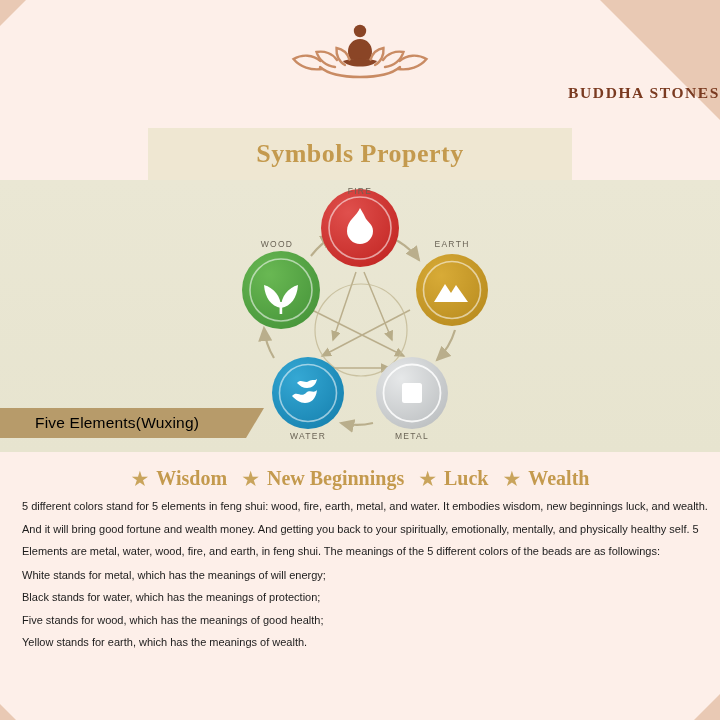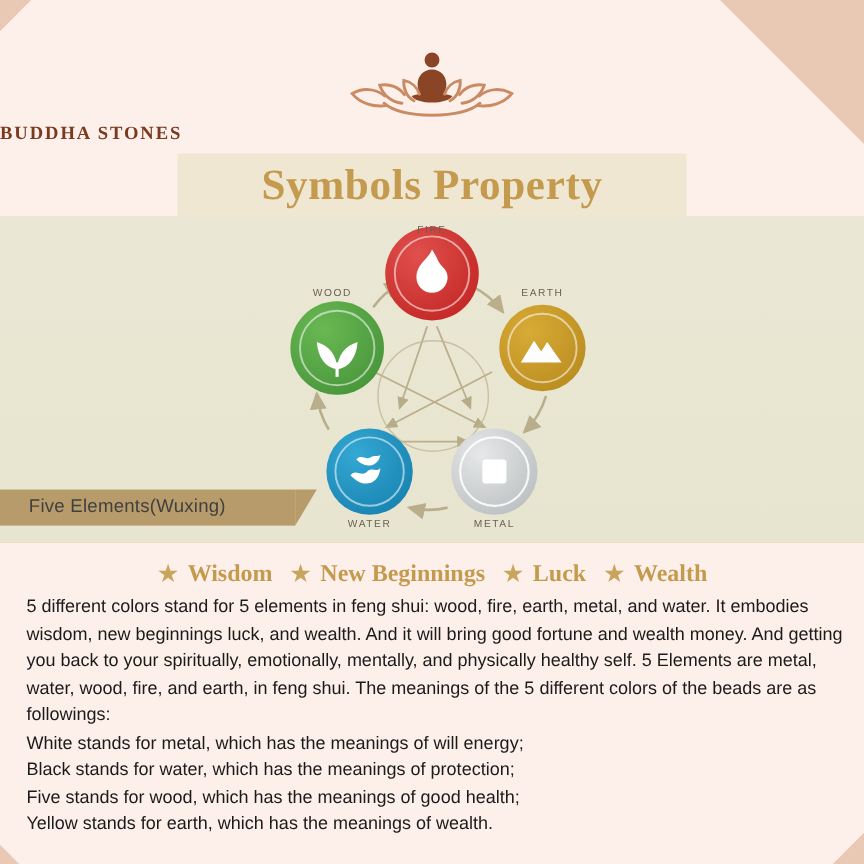--- a/index.html
+++ b/index.html
@@ -50,22 +50,21 @@
     border-bottom: 16px solid #e9c9b4;
     border-right: 16px solid transparent;
   }
 
   
   .header {
     position: absolute;
     top: 0; left: 0;
     width: 720px;
     height: 128px;
-    text-align: left;
-    margin-top: 19px;
+    text-align: right;
   }
   .logo-mark {
     margin-top: 18px;
     height: 62px;
     display: flex;
     align-items: center;
     justify-content: center;
   }
   .brand {
     margin-top: 4px;
@@ -83,21 +82,21 @@
     width: 424px;
     height: 52px;
     background: #efe7d2;
     display: flex;
     align-items: center;
     justify-content: center;
   }
   .title-text {
     font-family: "Liberation Serif", serif;
     font-weight: bold;
-    font-size: 36px;
+    font-size: 26px;
     color: #c49a4e;
     letter-spacing: 0.5px;
   }
 
   
   .diagram-panel {
     position: absolute;
     top: 180px; left: 0;
     width: 720px;
     height: 272px;
@@ -117,23 +116,23 @@
   .ribbon {
     position: absolute;
     top: 408px; left: 0;
     width: 246px;
     height: 30px;
     background: #b79b6a;
     display: flex;
     align-items: center;
   }
   .ribbon-label {
-    color: #404040;
+    color: #000000;
     font-size: 15.5px;
-    padding-left: 24px;
+    padding-left: 35px;
     letter-spacing: 0.2px;
   }
   .ribbon-tail {
     position: absolute;
     top: 408px; left: 246px;
     width: 0; height: 0;
     border-top: 30px solid #b79b6a;
     border-right: 18px solid transparent;
   }
 
@@ -164,21 +163,21 @@
     font-size: 20px;
     color: #c49a4e;
   }
 
   
   .body-copy {
     position: absolute;
     top: 495px; left: 22px;
     width: 686px;
     color: #1b1b1b;
-    font-size: 15px;
+    font-size: 11px;
     line-height: 22.5px;
   }
   .body-copy p {
     margin: 0;
   }
   .body-copy p.para {
     margin-bottom: 1px;
     text-align: left;
   }
   .body-copy p.line {

